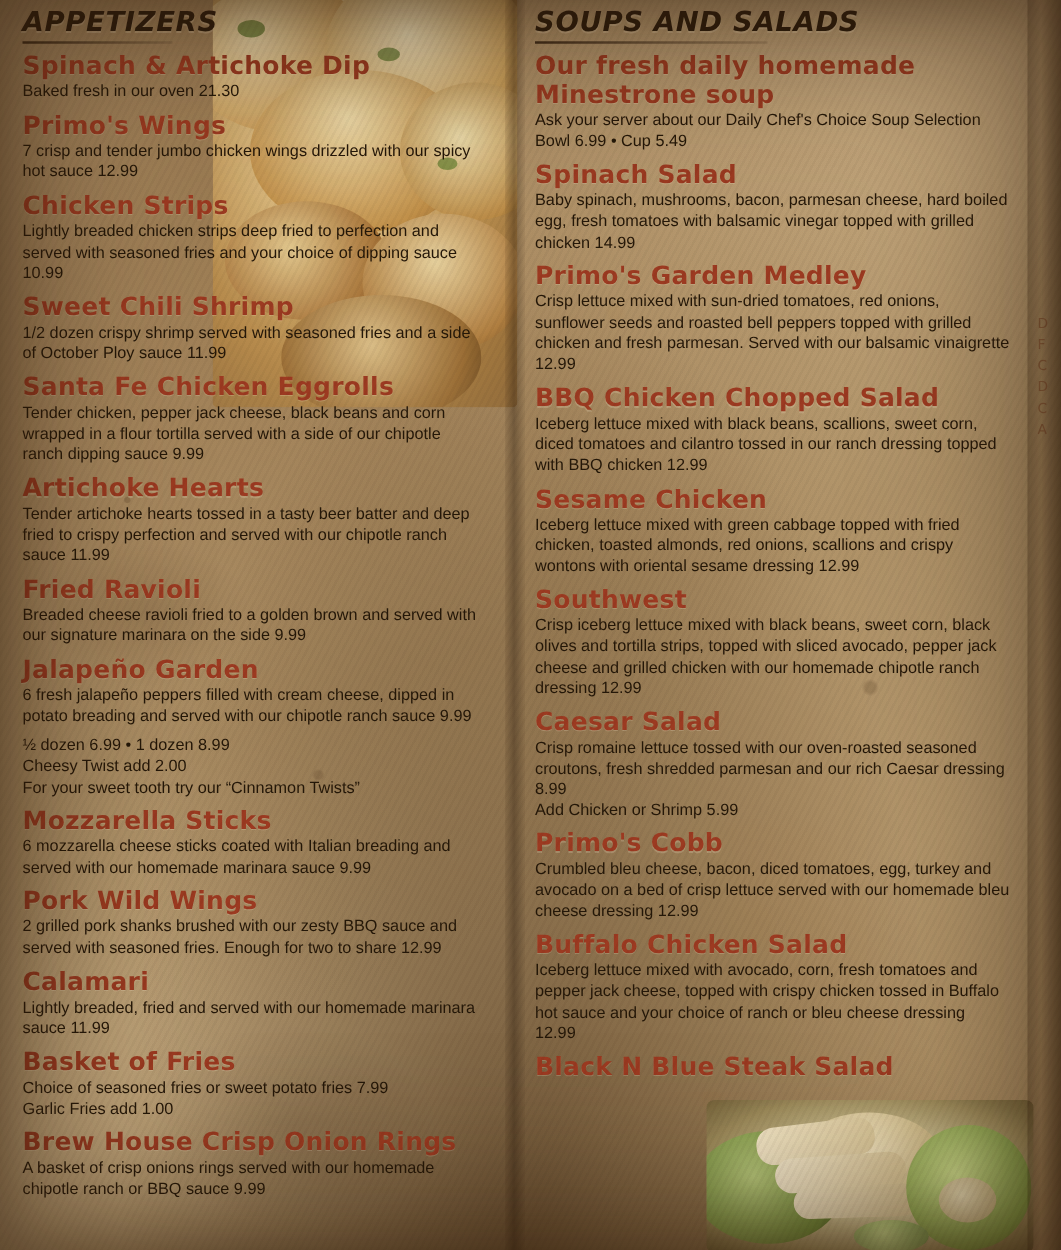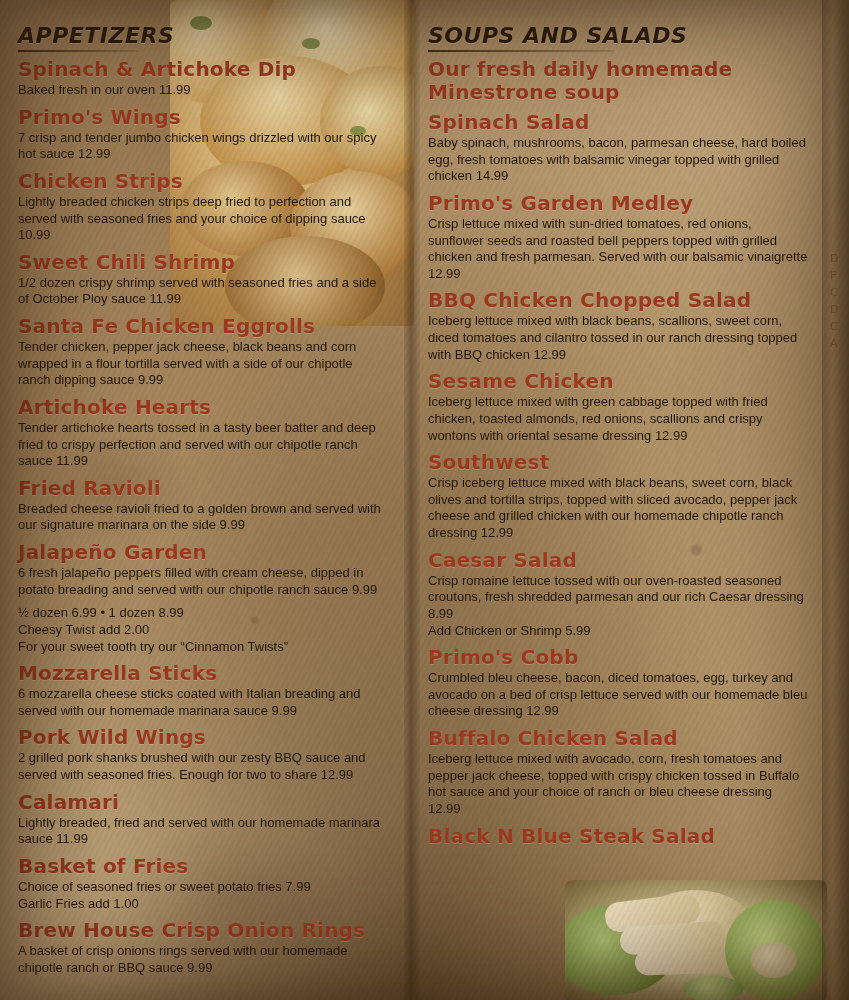--- a/index.html
+++ b/index.html
@@ -62,21 +62,21 @@
     left: 822px;
     top: 0;
     width: 27px;
     height: 1000px;
     background: linear-gradient(90deg, rgba(40,24,10,0.30), rgba(150,120,80,0.25) 40%, rgba(40,24,10,0.45));
     pointer-events: none;
   }
 
   .col {
     position: absolute;
-    top: 17px;
+    top: 0;
     box-sizing: border-box;
   }
   .col-left { left: 0; width: 404px; padding: 0 16px 0 18px; }
   .col-right { left: 418px; width: 404px; padding: 0 14px 0 10px; }
 
   h2.section {
     font-family: "DejaVu Sans", sans-serif;
     font-weight: bold;
     font-style: italic;
     font-size: 22px;
@@ -199,21 +199,21 @@
   <div class="stain" style="left:30px; top:430px; width:170px; height:120px; background:radial-gradient(ellipse at 50% 50%, rgba(95,62,28,0.16), rgba(95,62,28,0) 70%);"></div>
   <div class="stain" style="left:470px; top:640px; width:260px; height:200px; background:radial-gradient(ellipse at 50% 50%, rgba(255,240,205,0.18), rgba(255,240,205,0) 70%);"></div>
   <div class="stain" style="left:120px; top:820px; width:230px; height:160px; background:radial-gradient(ellipse at 50% 50%, rgba(80,50,22,0.14), rgba(80,50,22,0) 70%);"></div>
 
   <div class="col col-left">
     <h2 class="section">APPETIZERS</h2>
     <div class="rule"></div>
     <div id="appetizer-list">
         <div class="item">
           <div class="item-name">Spinach &amp; Artichoke Dip</div>
-          <div class="item-desc">Baked fresh in our oven 11.99</div>
+          <div class="item-desc">Baked fresh in our oven 21.30</div>
         </div>
         <div class="item">
           <div class="item-name">Primo's Wings</div>
           <div class="item-desc">7 crisp and tender jumbo chicken wings drizzled with our spicy hot sauce 12.99</div>
         </div>
         <div class="item">
           <div class="item-name">Chicken Strips</div>
           <div class="item-desc">Lightly breaded chicken strips deep fried to perfection and served with seasoned fries and your choice of dipping sauce 10.99</div>
         </div>
         <div class="item">
@@ -261,20 +261,21 @@
         </div>
       </div>
   </div>
 
   <div class="col col-right">
     <h2 class="section">SOUPS AND SALADS</h2>
     <div class="rule"></div>
     <div id="salad-list">
         <div class="item">
           <div class="item-name">Our fresh daily homemade Minestrone soup</div>
+          <div class="item-desc">Ask your server about our Daily Chef's Choice Soup Selection<br>Bowl 6.99  •  Cup 5.49</div>
         </div>
         <div class="item">
           <div class="item-name">Spinach Salad</div>
           <div class="item-desc">Baby spinach, mushrooms, bacon, parmesan cheese, hard boiled egg, fresh tomatoes with balsamic vinegar topped with grilled chicken 14.99</div>
         </div>
         <div class="item">
           <div class="item-name">Primo's Garden Medley</div>
           <div class="item-desc">Crisp lettuce mixed with sun-dried tomatoes, red onions, sunflower seeds and roasted bell peppers topped with grilled chicken and fresh parmesan. Served with our balsamic vinaigrette 12.99</div>
         </div>
         <div class="item">

